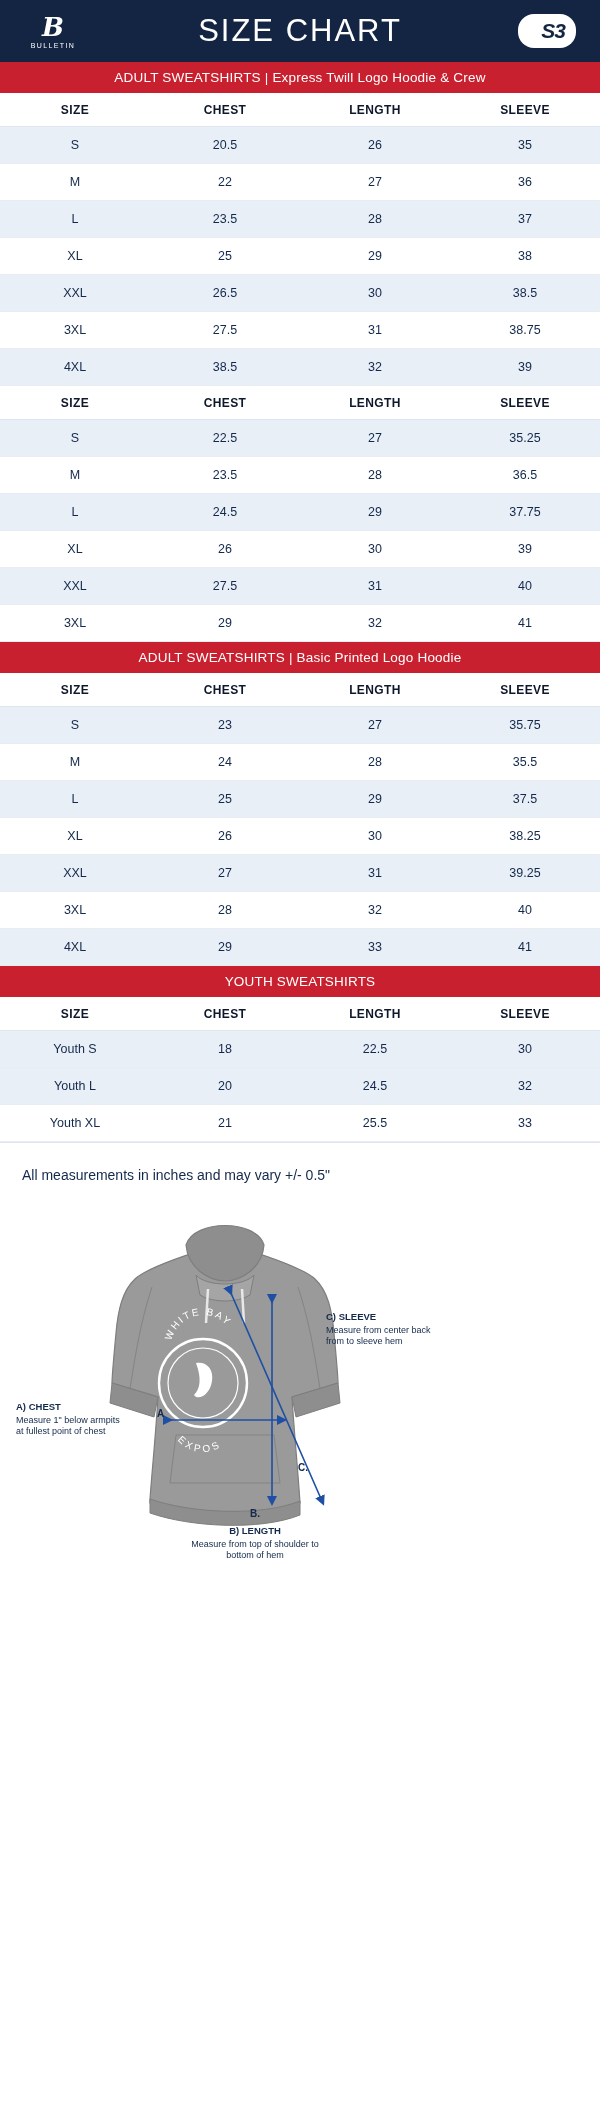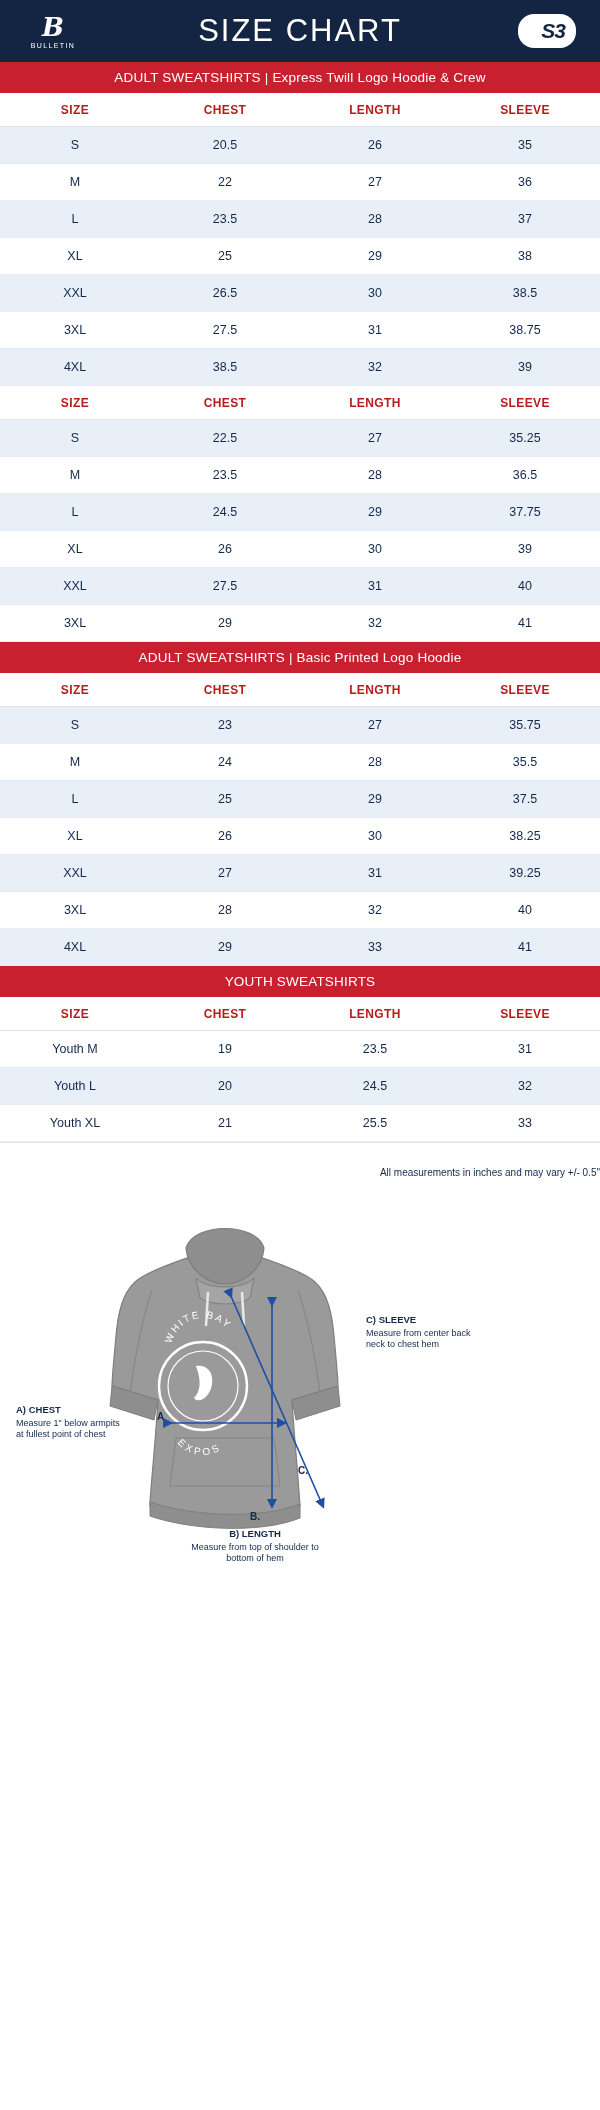--- a/index.html
+++ b/index.html
@@ -90,21 +90,21 @@
 
   
   table.size-table {
     width: 100%;
     border-collapse: collapse;
     table-layout: fixed;
   }
   table.size-table th {
     font-size: 12px;
     font-weight: bold;
-    color: #b91c1c;
+    color: #0f172a;
     padding: 10px 0 9px 0;
     text-align: center;
     letter-spacing: 0.4px;
     background: #ffffff;
     border-bottom: 1px solid #dfe5ee;
   }
   table.size-table td {
     font-size: 12.5px;
     text-align: center;
     padding: 11px 0;
@@ -115,45 +115,44 @@
     background: #e9eff7;
   }
 
   
   .diagram-wrap {
     position: relative;
     padding: 18px 0 26px 0;
     border-top: 1px solid #dfe5ee;
   }
   .measure-note {
-    font-size: 10px;
+    font-size: 14px;
     color: #13294b;
-    margin: 6px 0 8px 22px;
-    text-align: right;
+    margin: 6px 0 0 22px;
   }
   .diagram {
     position: relative;
     width: 600px;
     height: 400px;
   }
   .callout {
     position: absolute;
     font-size: 9px;
     line-height: 11.5px;
     color: #13294b;
     width: 110px;
   }
   .callout .c-title {
     font-weight: bold;
     font-size: 9.5px;
     display: block;
     margin-bottom: 2px;
   }
   .callout.chest  { left: 16px;  top: 218px; }
-  .callout.sleeve { left: 326px; top: 128px; margin-left: 40px; }
+  .callout.sleeve { left: 326px; top: 128px; }
   .callout.length { left: 190px; top: 342px; width: 130px; text-align: center; }
   svg.hoodie-svg { position: absolute; left: 0; top: 0; }
 </style>
 </head>
 <body>
 
 <div class="page">
 
   <div class="header">
     <div class="brand-left">
@@ -329,25 +328,25 @@
       <table class="size-table">
         <thead>
           <tr>
             <th>SIZE</th>
             <th>CHEST</th>
             <th>LENGTH</th>
             <th>SLEEVE</th>
           </tr>
         </thead>
         <tbody>
-          <tr>
-            <td>Youth M</td>
-            <td>19</td>
-            <td>23.5</td>
-            <td>31</td>
+          <tr class="alt">
+            <td>Youth S</td>
+            <td>18</td>
+            <td>22.5</td>
+            <td>30</td>
           </tr>
           <tr class="alt">
             <td>Youth L</td>
             <td>20</td>
             <td>24.5</td>
             <td>32</td>
           </tr>
           <tr>
             <td>Youth XL</td>
             <td>21</td>
@@ -414,21 +413,21 @@
         <text x="250" y="334" font-family="Liberation Sans, sans-serif" font-size="10" font-weight="bold" fill="#13294b">B.</text>
         <text x="298" y="288" font-family="Liberation Sans, sans-serif" font-size="10" font-weight="bold" fill="#13294b">C.</text>
       </svg>
 
       <div class="callout chest">
         <span class="c-title">A) CHEST</span>
         <span>Measure 1" below armpits at fullest point of chest</span>
       </div>
       <div class="callout sleeve">
         <span class="c-title">C) SLEEVE</span>
-        <span>Measure from center back neck to chest hem</span>
+        <span>Measure from center back from to sleeve hem</span>
       </div>
       <div class="callout length">
         <span class="c-title">B) LENGTH</span>
         <span>Measure from top of shoulder to bottom of hem</span>
       </div>
     </div>
   </div>
 </div>
 
 </body></html>

